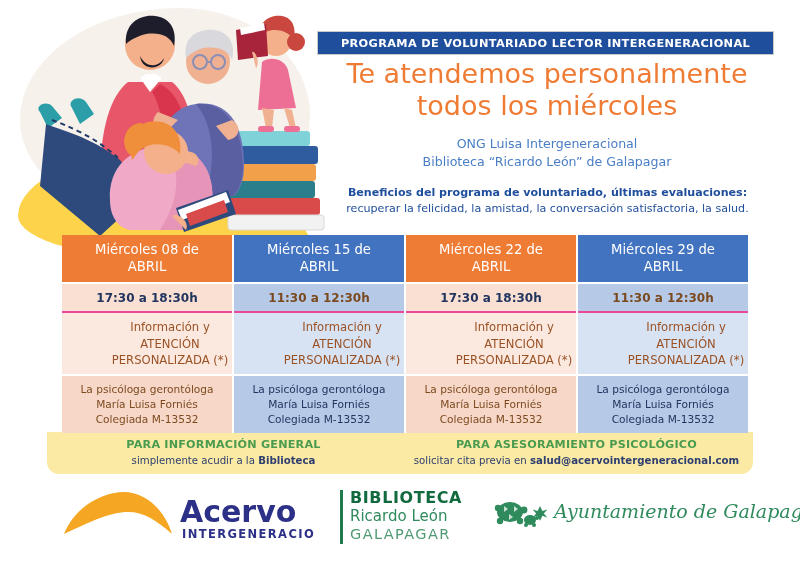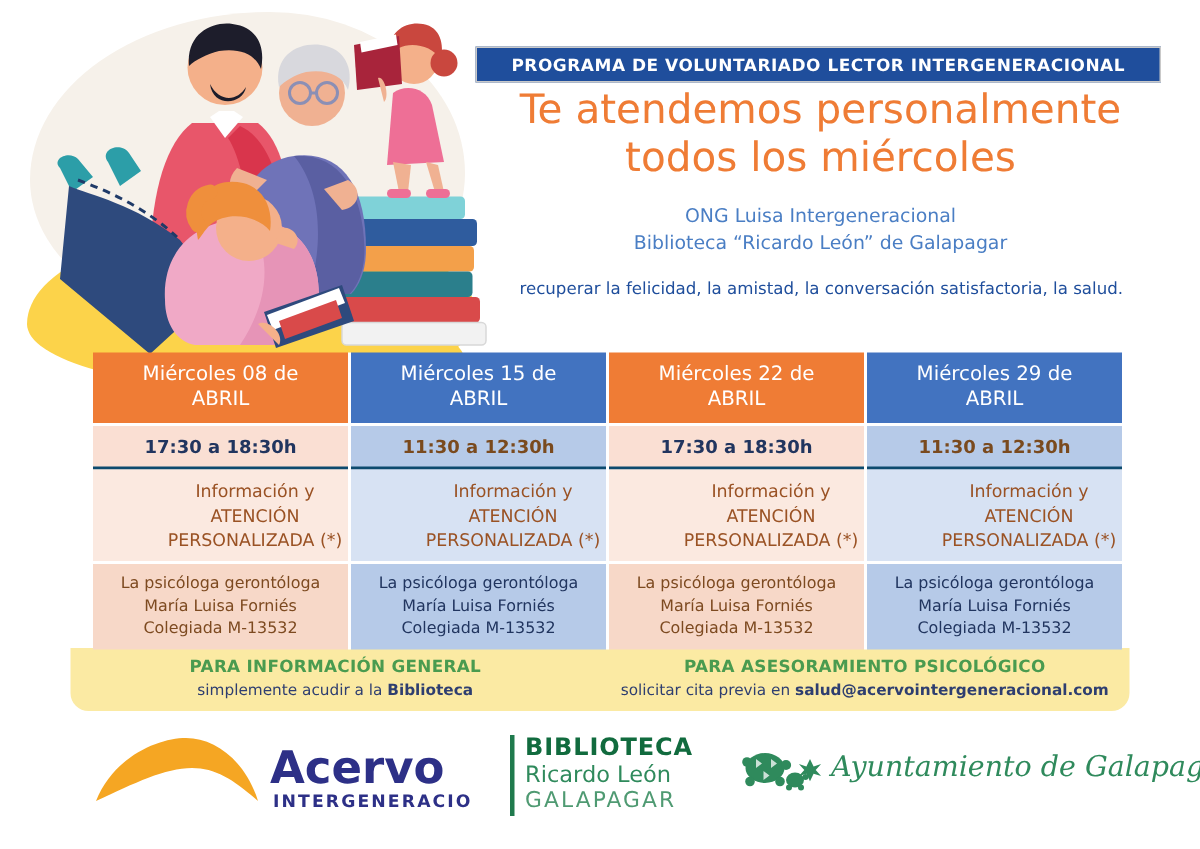--- a/index.html
+++ b/index.html
@@ -89,21 +89,21 @@
   
   .table{
     position:absolute;left:62px;top:235px;width:686px;height:198px;
     display:flex;
   }
   .col{flex:1;display:flex;flex-direction:column;border-right:2px solid #ffffff;}
   .col:last-child{border-right:none;}
 
   .cell{display:flex;flex-direction:column;align-items:center;justify-content:center;text-align:center;}
   .c-head{height:48px;border-bottom:2px solid #fff;}
-  .c-time{height:28px;border-bottom:2px solid #0c4a6e;}
+  .c-time{height:28px;border-bottom:2px solid #ec4899;}
   .c-info{height:62px;border-bottom:2px solid #fff;padding-left:46px;}
   .c-psy{height:58px;}
 
   .c-head span{
     color:#ffffff;font-size:13.2px;line-height:1.28;
     font-family:"DejaVu Sans", sans-serif;
   }
   .c-time span{font-size:12px;font-weight:bold;font-family:"DejaVu Sans", sans-serif;}
   .c-info span{font-size:11.6px;line-height:1.42;font-family:"DejaVu Sans", sans-serif;}
   .c-psy span{font-size:10.6px;line-height:1.40;font-family:"DejaVu Sans", sans-serif;}
@@ -224,20 +224,21 @@
     <div>Te atendemos personalmente</div>
     <div>todos los miércoles</div>
   </div>
 
   <div class="org">
     <div>ONG Luisa Intergeneracional</div>
     <div>Biblioteca “Ricardo León” de Galapagar</div>
   </div>
 
   <div class="benefits">
+    <div>Beneficios del programa de voluntariado, últimas evaluaciones:</div>
     <div class="b2">recuperar la felicidad, la amistad, la conversación satisfactoria, la salud.</div>
   </div>
 
   <div class="yellowband">
     <div class="yellowband-inner">
       <div class="yb-col">
         <div class="yb-title">PARA INFORMACIÓN GENERAL</div>
         <div class="yb-sub"><span>simplemente acudir a la </span><b>Biblioteca</b></div>
       </div>
       <div class="yb-col">

